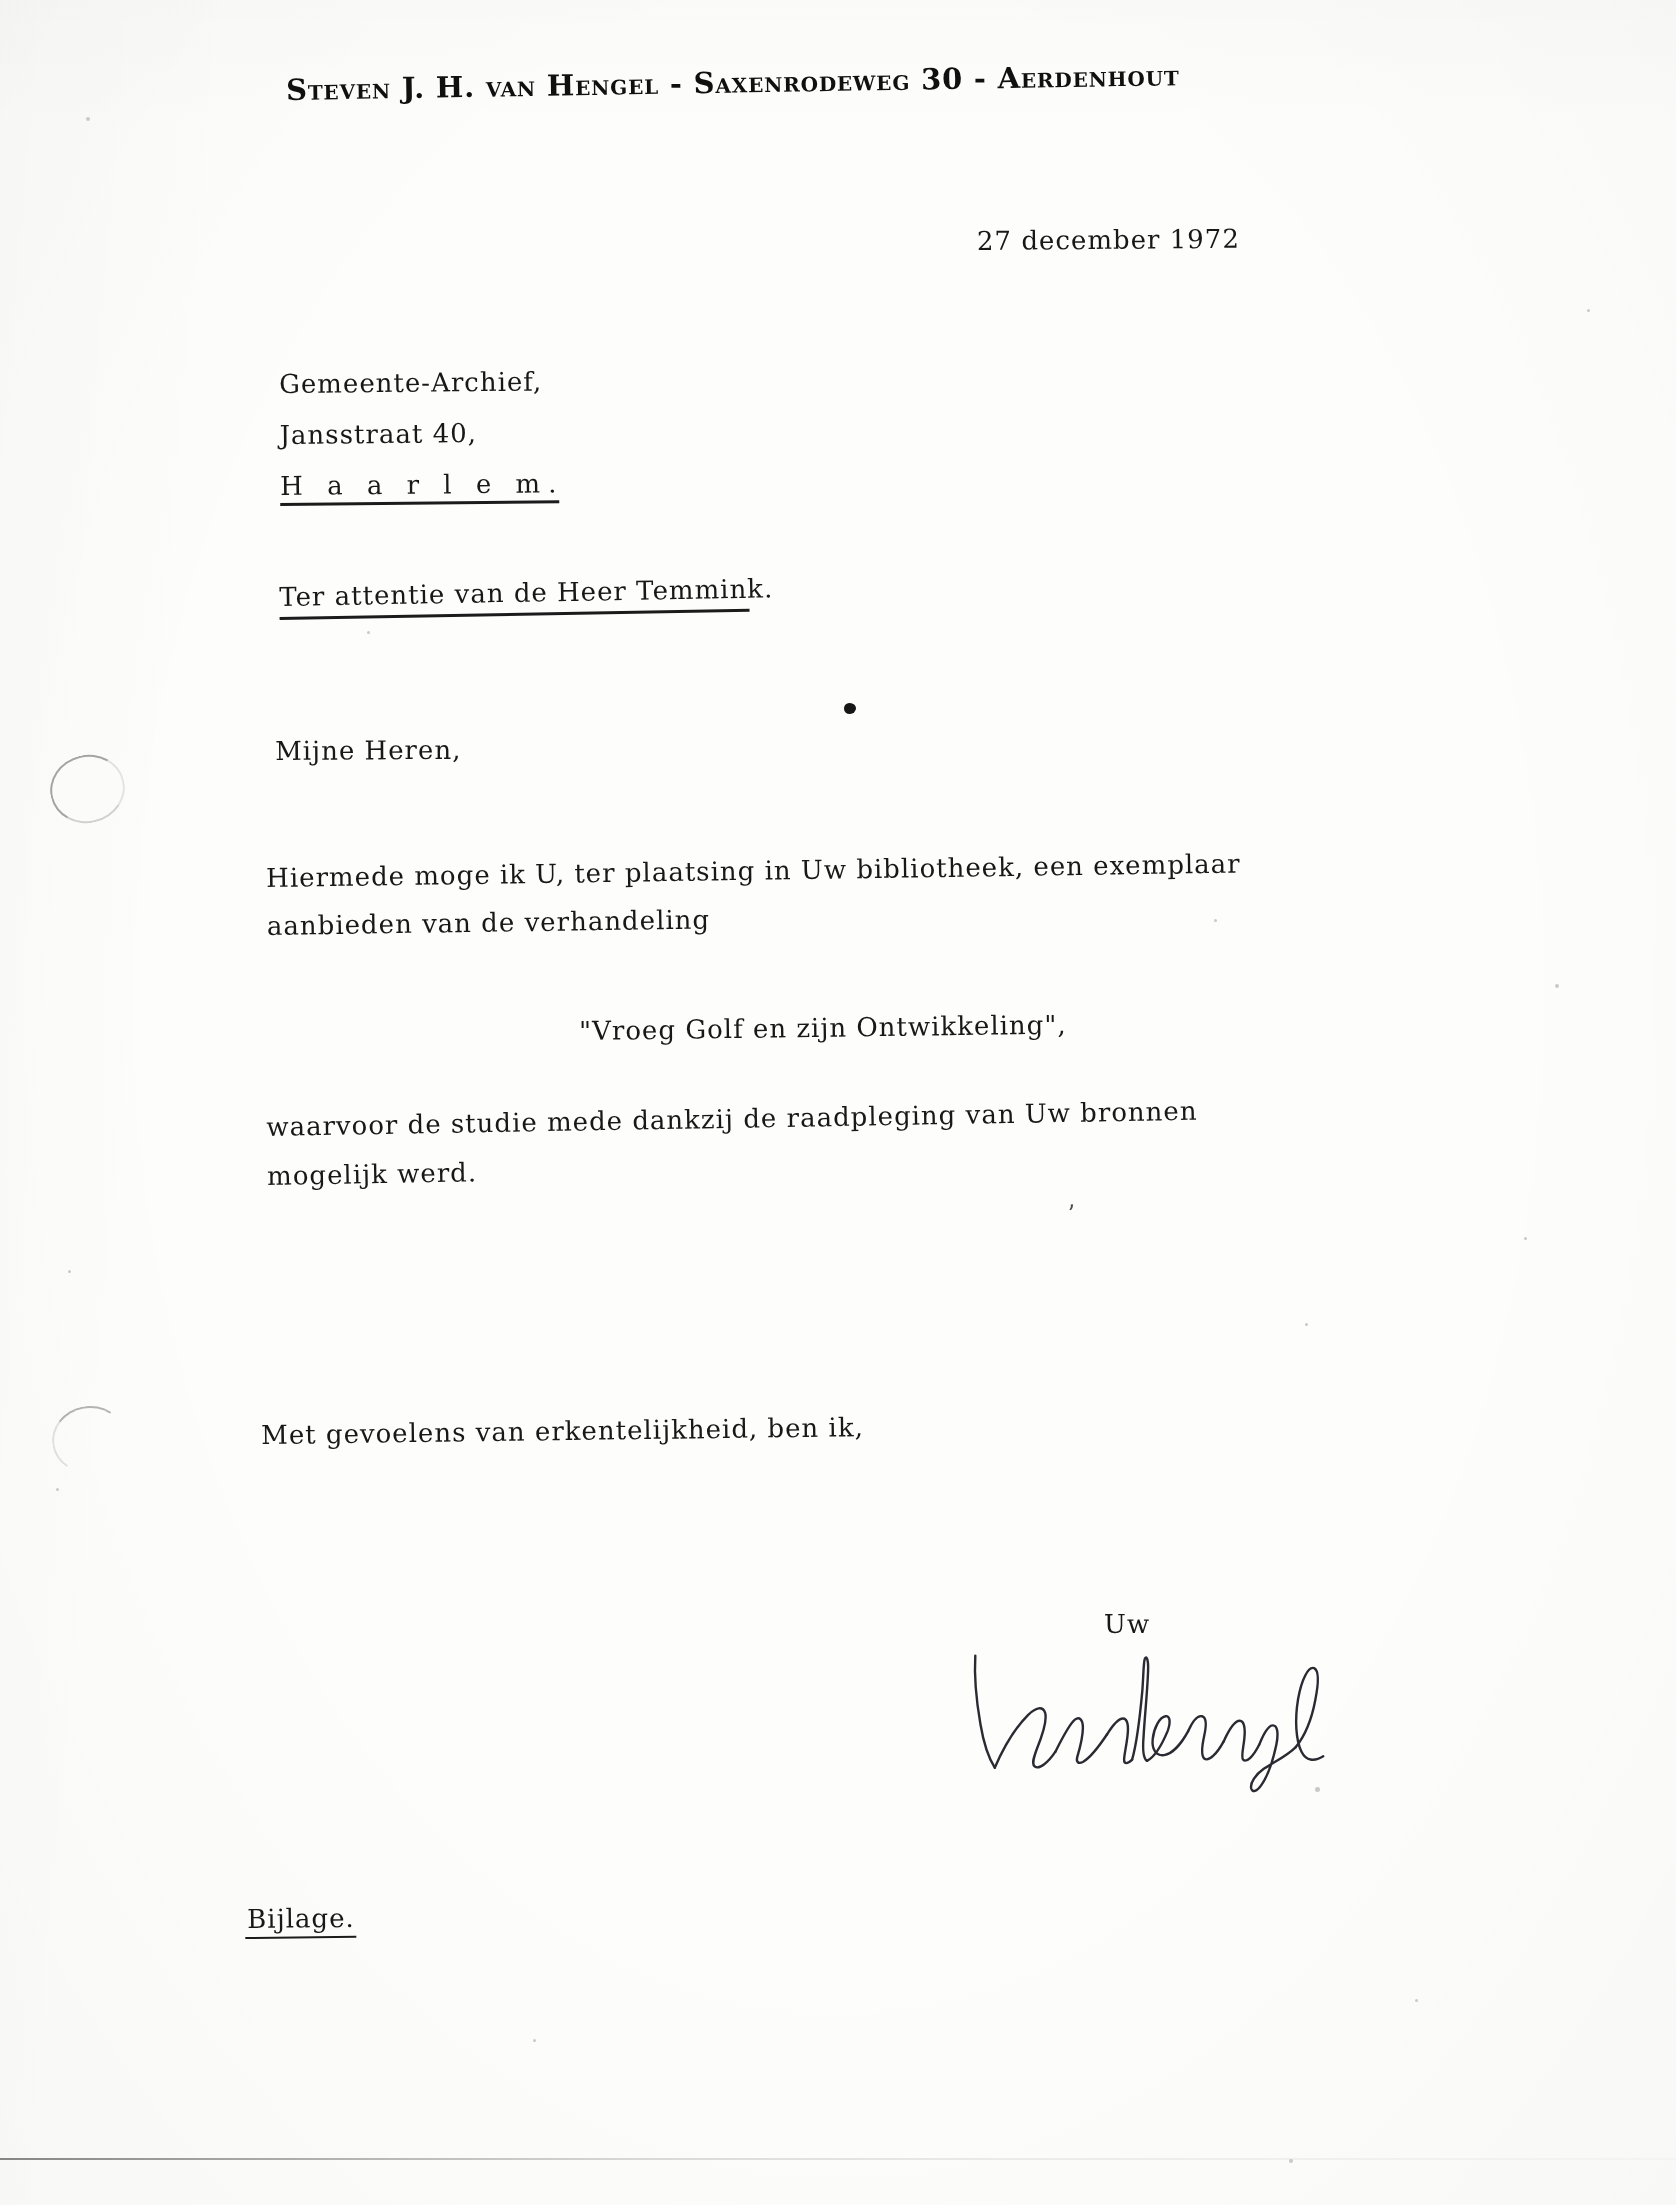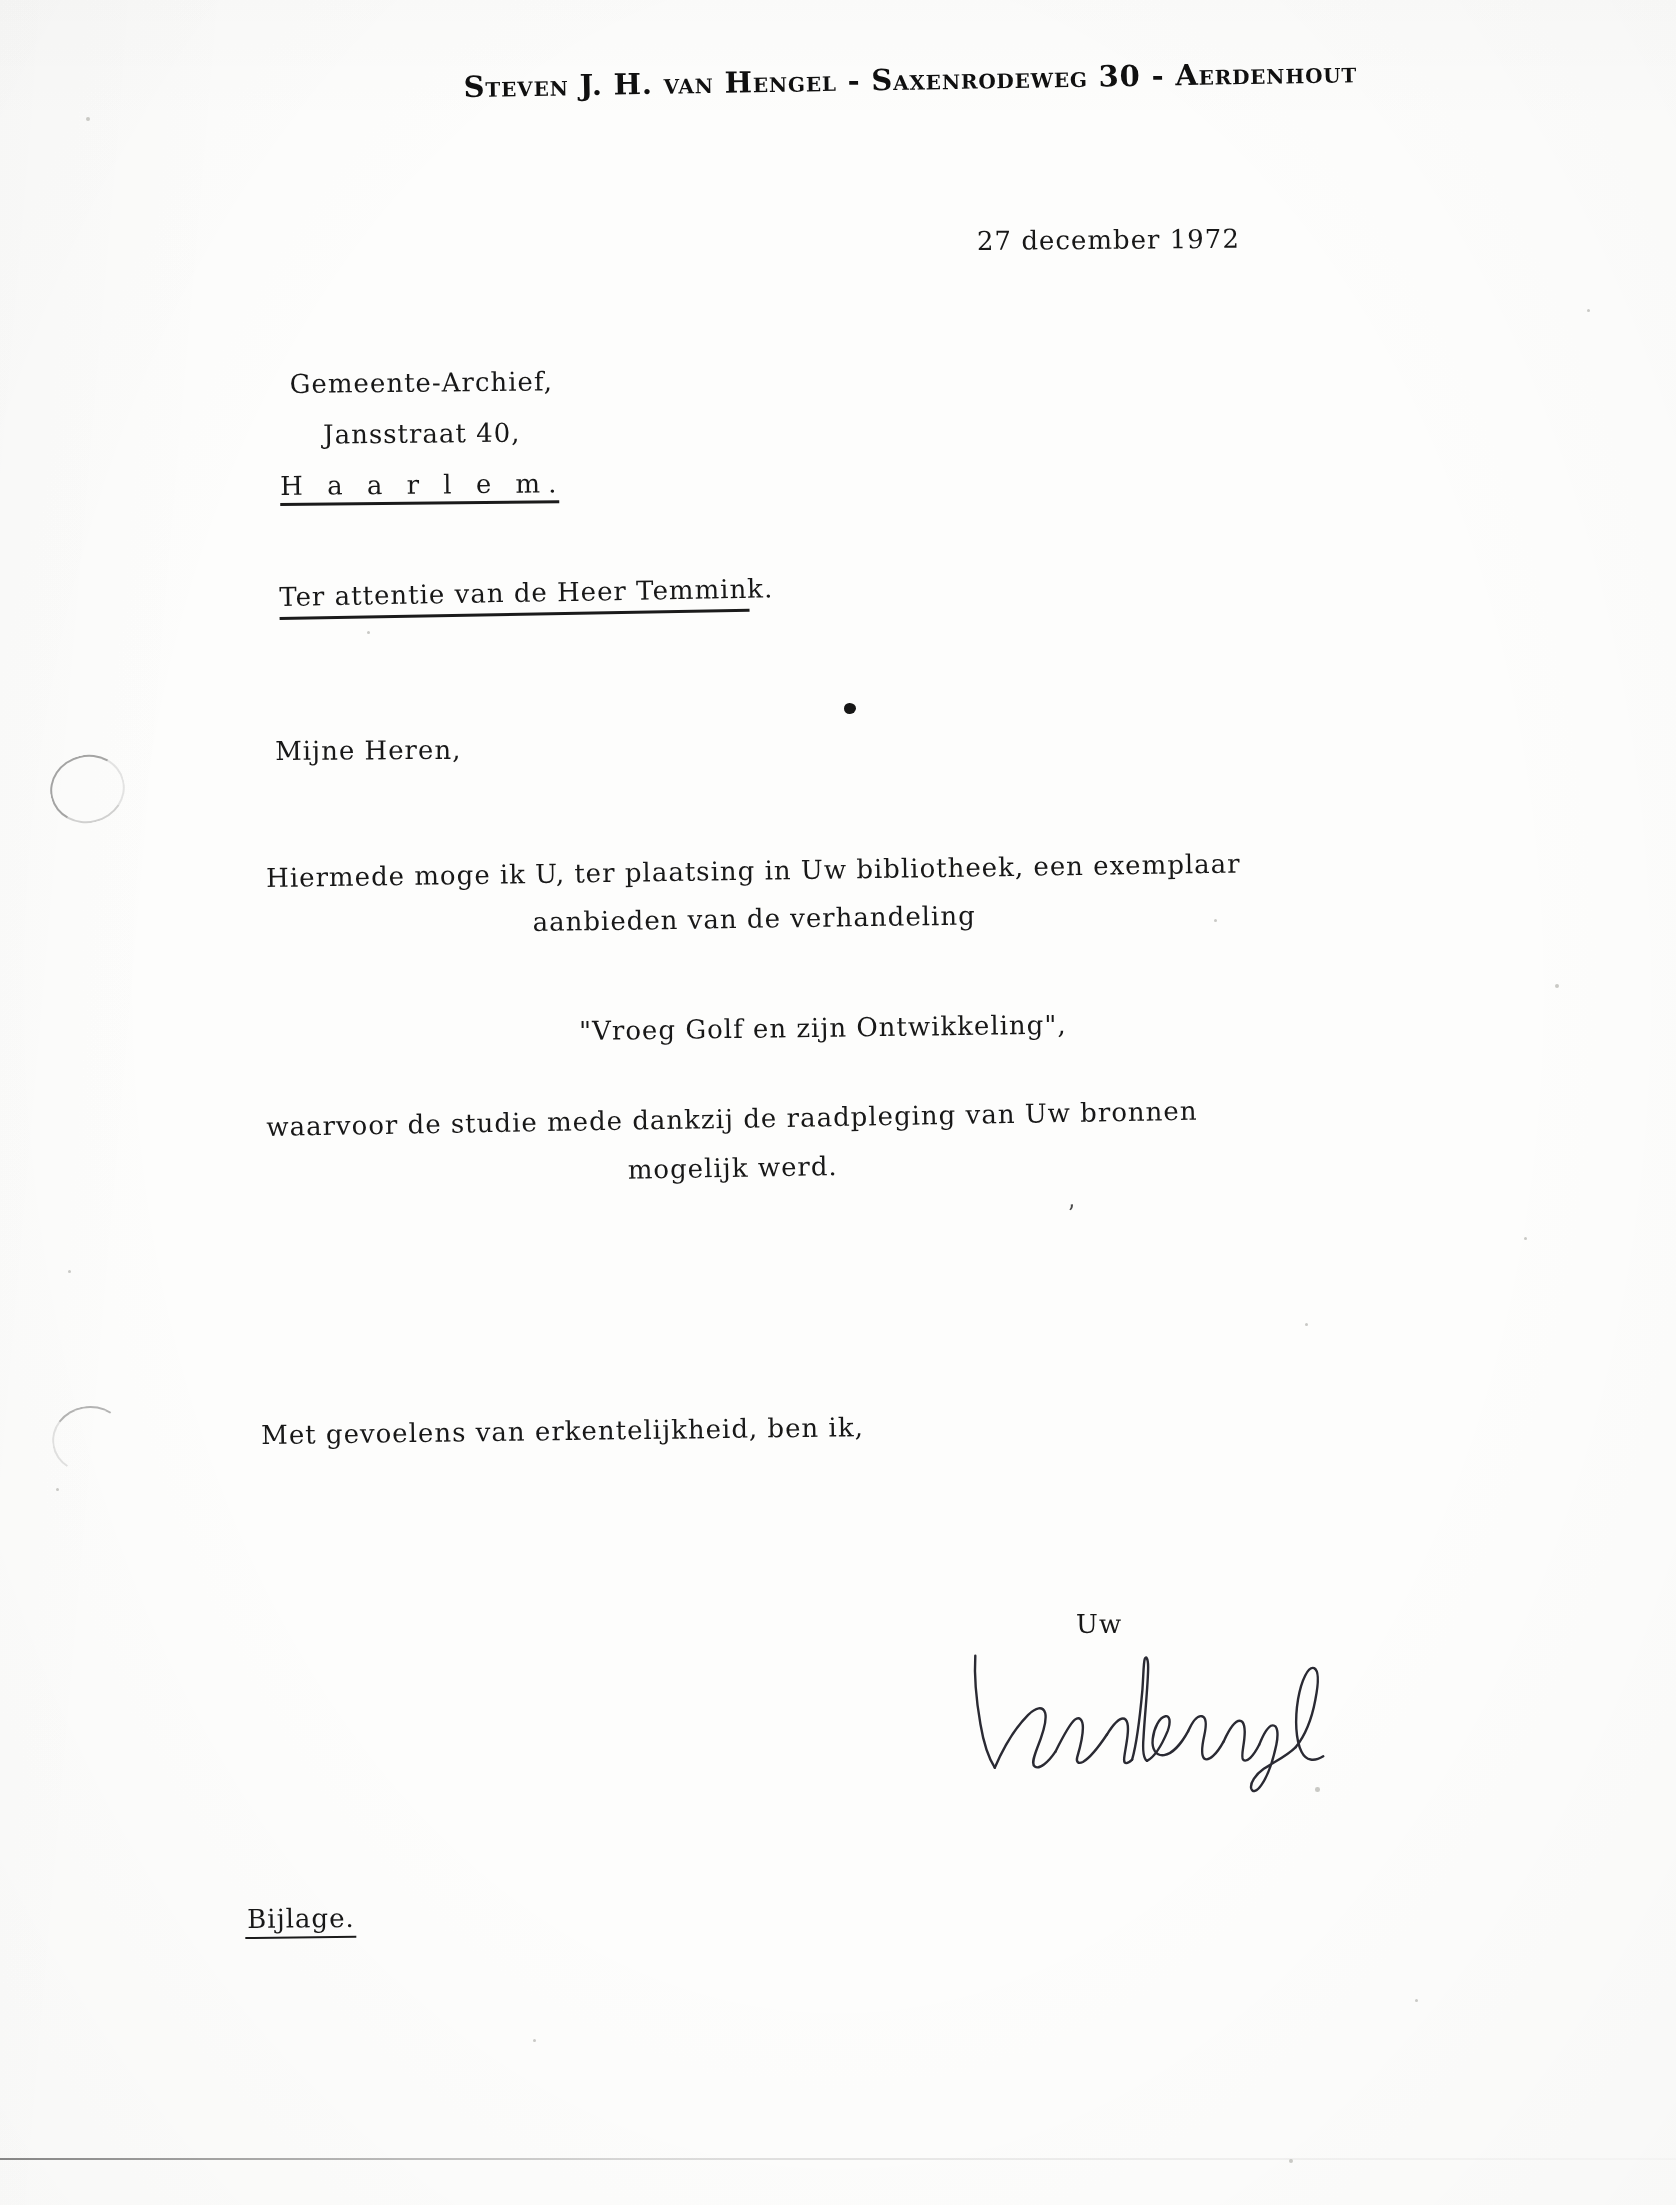--- a/index.html
+++ b/index.html
@@ -80,21 +80,20 @@
     border-right-color: rgba(255,255,255,0);
     border-bottom-color: rgba(255,255,255,0);
     border-left-color: rgba(130,130,130,0.22);
     transform: rotate(-10deg);
   }
 
   
   .letter-body {
     position: absolute;
     inset: 0;
-    text-align: center;
   }
 
   .letterhead {
     position: absolute;
     left: 286px;
     top: 73px;
     width: 1249px;
     font-family: "DejaVu Serif", "Liberation Serif", serif;
     font-variant: small-caps;
     font-weight: 700;
@@ -227,21 +226,21 @@
   .closing {
     position: absolute;
     left: 261px;
     top: 1422px;
     transform: rotate(-0.75deg);
     transform-origin: left top;
   }
 
   .valediction {
     position: absolute;
-    left: 1076px;
+    left: 1104px;
     top: 1611px;
     transform: rotate(-0.3deg);
     transform-origin: left top;
   }
 
   .signature {
     position: absolute;
     left: 965px;
     top: 1635px;
     width: 372px;

